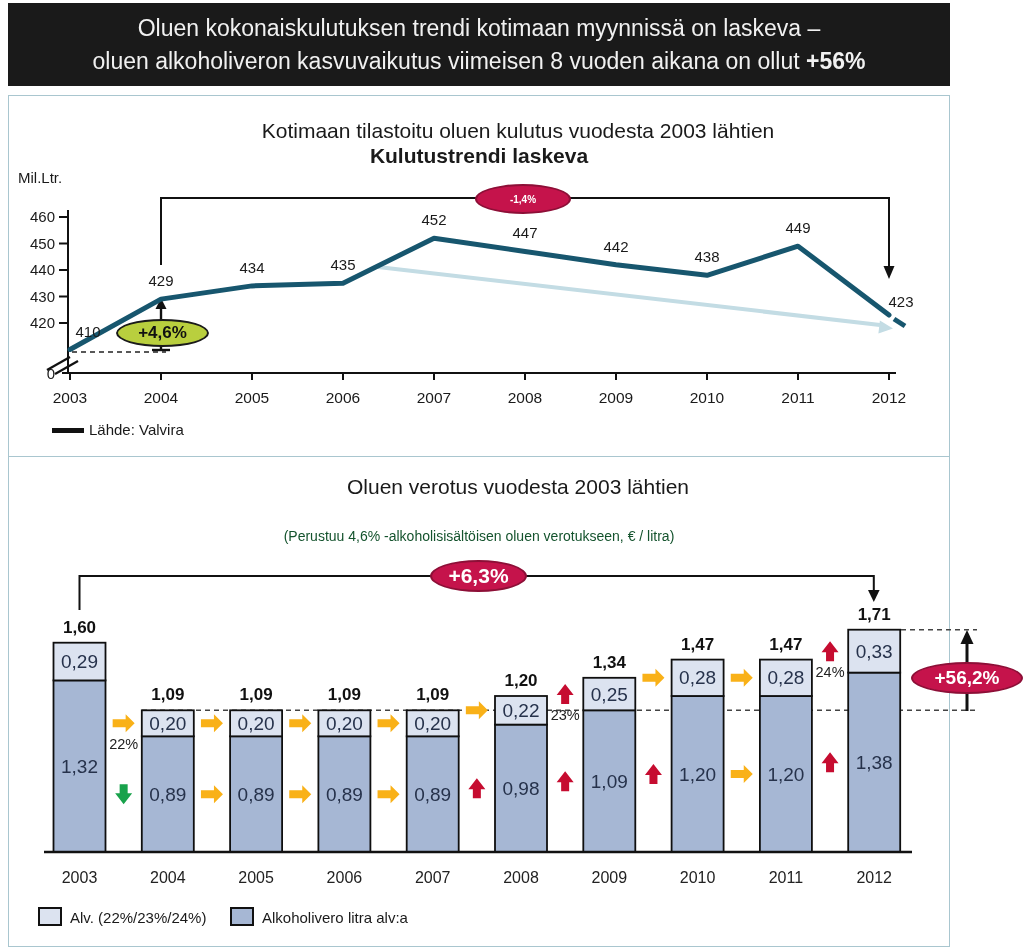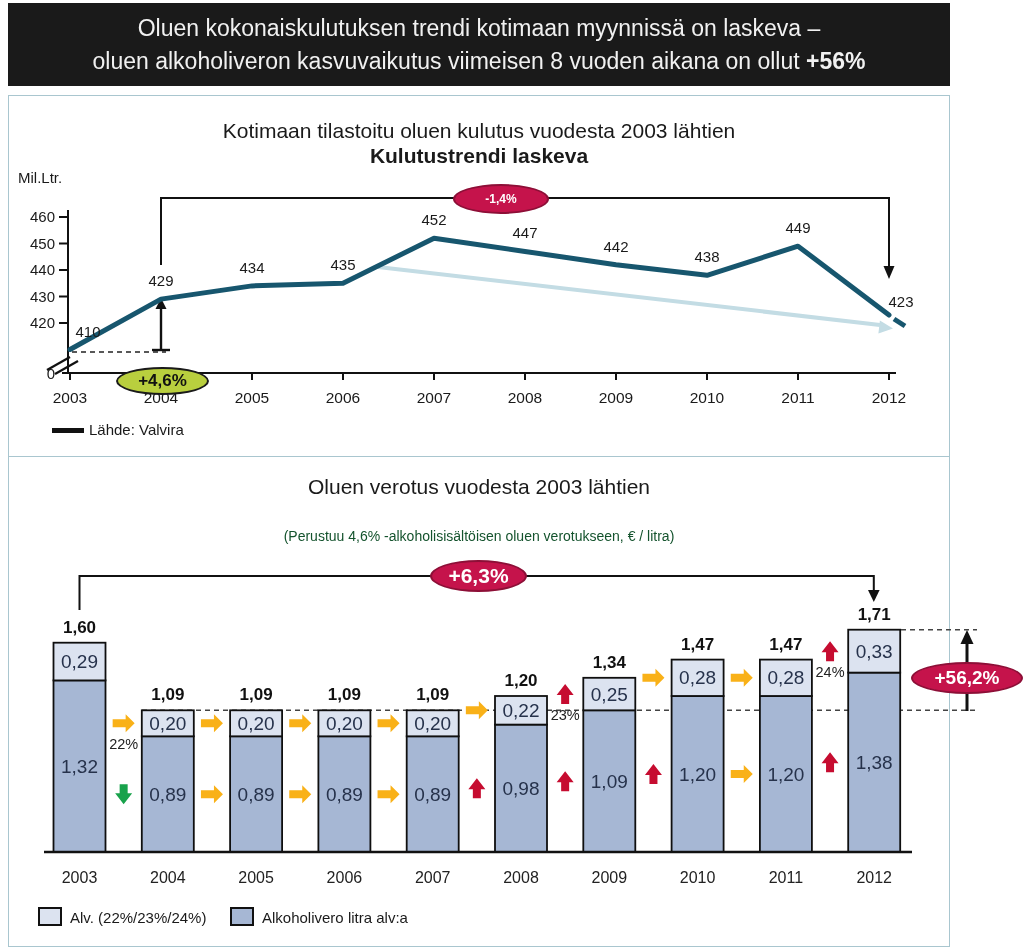--- a/index.html
+++ b/index.html
@@ -6,29 +6,29 @@
   #app{position:relative;width:1024px;height:950px;background:#fff;overflow:hidden;
        font-family:"Liberation Sans",sans-serif;color:#1a1a1a;}
   .abs{position:absolute;}
   .banner{left:8px;top:3px;width:942px;height:83px;background:#1a1a1a;color:#f1f1f1;
           display:flex;flex-direction:column;align-items:center;justify-content:center;
           font-size:23px;line-height:33px;text-align:center;}
   .panel{border:1px solid #a9c6cf;background:#fff;}
   #panel-top{left:8px;top:95px;width:940px;height:360px;}
   #panel-bottom{left:8px;top:456px;width:940px;height:489px;}
   .ctitle{left:8px;width:942px;text-align:center;}
-  .t-reg{font-size:21px;}
+  .t-reg{font-size:21px;padding-left:39px;}
   .t-bold{font-size:21px;font-weight:bold;}
   .t-note{font-size:14px;color:#14532d;}
   #chart-canvas{position:absolute;left:0;top:0;z-index:2;pointer-events:none;}
   .overlay{z-index:3;}
   .oval{border-radius:50%;display:flex;align-items:center;justify-content:center;
         font-weight:bold;box-sizing:border-box;}
   .oval-red{background:#c5134b;border:2px solid #8d0f37;color:#fff;}
-  .oval-green{background:#b9cf3e;border:2px solid #1a1a1a;color:#111;margin-top:48px;}
+  .oval-green{background:#b9cf3e;border:2px solid #1a1a1a;color:#111;}
   .legend-line{background:#111;}
   .legend-swatch{box-sizing:border-box;border:2px solid #111;}
   .small-label{font-size:15px;}
 </style>
 </head>
 <body>
 
 <div id="app">
 
   <div class="abs banner">
@@ -182,21 +182,21 @@
       <text x="609.3" y="883" text-anchor="middle" fill="#222" font-size="16" font-weight="normal" style="font-family:'Liberation Sans',sans-serif">2009</text>
       <text x="697.6" y="883" text-anchor="middle" fill="#222" font-size="16" font-weight="normal" style="font-family:'Liberation Sans',sans-serif">2010</text>
       <text x="785.9" y="883" text-anchor="middle" fill="#222" font-size="16" font-weight="normal" style="font-family:'Liberation Sans',sans-serif">2011</text>
       <text x="874.1999999999999" y="883" text-anchor="middle" fill="#222" font-size="16" font-weight="normal" style="font-family:'Liberation Sans',sans-serif">2012</text>
     </svg>
 
   <div class="abs ctitle t-reg overlay" style="top:119px;">Kotimaan tilastoitu oluen kulutus vuodesta 2003 lähtien</div>
   <div class="abs ctitle t-bold overlay" style="top:144px;">Kulutustrendi laskeva</div>
   <div class="abs small-label overlay" style="left:18px;top:169px;">Mil.Ltr.</div>
 
-  <div class="abs oval oval-red overlay" style="left:453px;top:184px;width:96px;height:30px;font-size:12px;">-1,4%</div>
+  <div class="abs oval oval-red overlay" style="left:475px;top:184px;width:96px;height:30px;font-size:10px;">-1,4%</div>
   <div class="abs oval oval-green overlay" style="left:116px;top:319px;width:93px;height:28px;font-size:17px;">+4,6%</div>
 
   <div class="abs legend-line overlay" style="left:52px;top:428px;width:32px;height:5px;"></div>
   <div class="abs small-label overlay" style="left:89px;top:421px;">Lähde: Valvira</div>
 
   <div class="abs ctitle t-reg overlay" style="top:475px;">Oluen verotus vuodesta 2003 lähtien</div>
   <div class="abs ctitle t-note overlay" style="top:528px;">(Perustuu 4,6% -alkoholisisältöisen oluen verotukseen, € / litra)</div>
 
   <div class="abs oval oval-red overlay" style="left:430px;top:560px;width:97px;height:32px;font-size:21px;">+6,3%</div>
   <div class="abs oval oval-red overlay" style="left:911px;top:662px;width:112px;height:32px;font-size:19px;">+56,2%</div>

